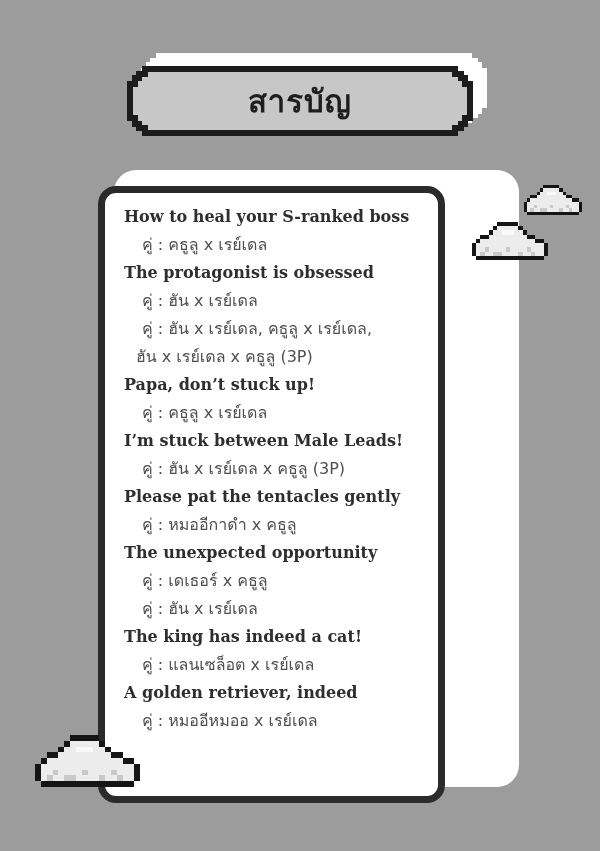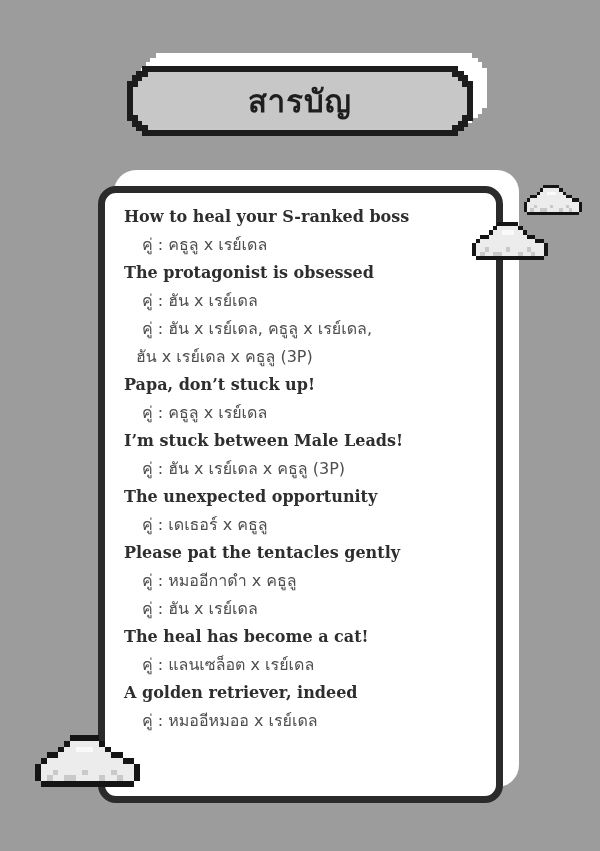--- a/index.html
+++ b/index.html
@@ -34,21 +34,21 @@
   .header-title{
     font-family:"DejaVu Sans", sans-serif;
     font-size:31px;font-weight:bold;color:#1e1e1e;letter-spacing:1px;
   }
   
   .card-offset{
     position:absolute;left:114px;top:170px;width:405px;height:617px;
     background:#ffffff;border-radius:22px;z-index:1;
   }
   .card{
-    position:absolute;left:98px;top:186px;width:405px;height:617px;
+    position:absolute;left:98px;top:186px;width:347px;height:617px;
     box-sizing:border-box;background:#ffffff;
     border:7px solid #2b2b2b;border-radius:18px;
     z-index:2;padding:10px 10px 0 12px;overflow:hidden;
   }
   .entry-title{
     font-size:16px;font-weight:bold;color:#2e2e2e;
     line-height:28px;margin:0 0 0 7px;white-space:nowrap;
   }
   .pair{
     font-family:"DejaVu Sans", sans-serif;
@@ -95,32 +95,32 @@
         </div>
         <div>
           <div class="entry-title">Papa, don’t stuck up!</div>
           <div class="pair">คู่ : คธูลู x เรย์เดล</div>
         </div>
         <div>
           <div class="entry-title">I’m stuck between Male Leads!</div>
           <div class="pair">คู่ : ฮัน x เรย์เดล x คธูลู (3P)</div>
         </div>
         <div>
+          <div class="entry-title">Please pat the tentacles gently</div>
+          <div class="pair">คู่ : หมออีกาดำ x คธูลู</div>
+        </div>
+        <div>
           <div class="entry-title">The unexpected opportunity</div>
           <div class="pair">คู่ : เดเธอร์ x คธูลู</div>
         </div>
         <div>
-          <div class="entry-title">Please pat the tentacles gently</div>
-          <div class="pair">คู่ : หมออีกาดำ x คธูลู</div>
-        </div>
-        <div>
           <div class="pair">คู่ : ฮัน x เรย์เดล</div>
         </div>
         <div>
-          <div class="entry-title">The heal has become a cat!</div>
+          <div class="entry-title">The king has indeed a cat!</div>
           <div class="pair">คู่ : แลนเซล็อต x เรย์เดล</div>
         </div>
         <div>
           <div class="entry-title">A golden retriever, indeed</div>
           <div class="pair">คู่ : หมออีหมออ x เรย์เดล</div>
         </div>
       </div>
   </div>
 
   <div class="cloud cloud-small">

